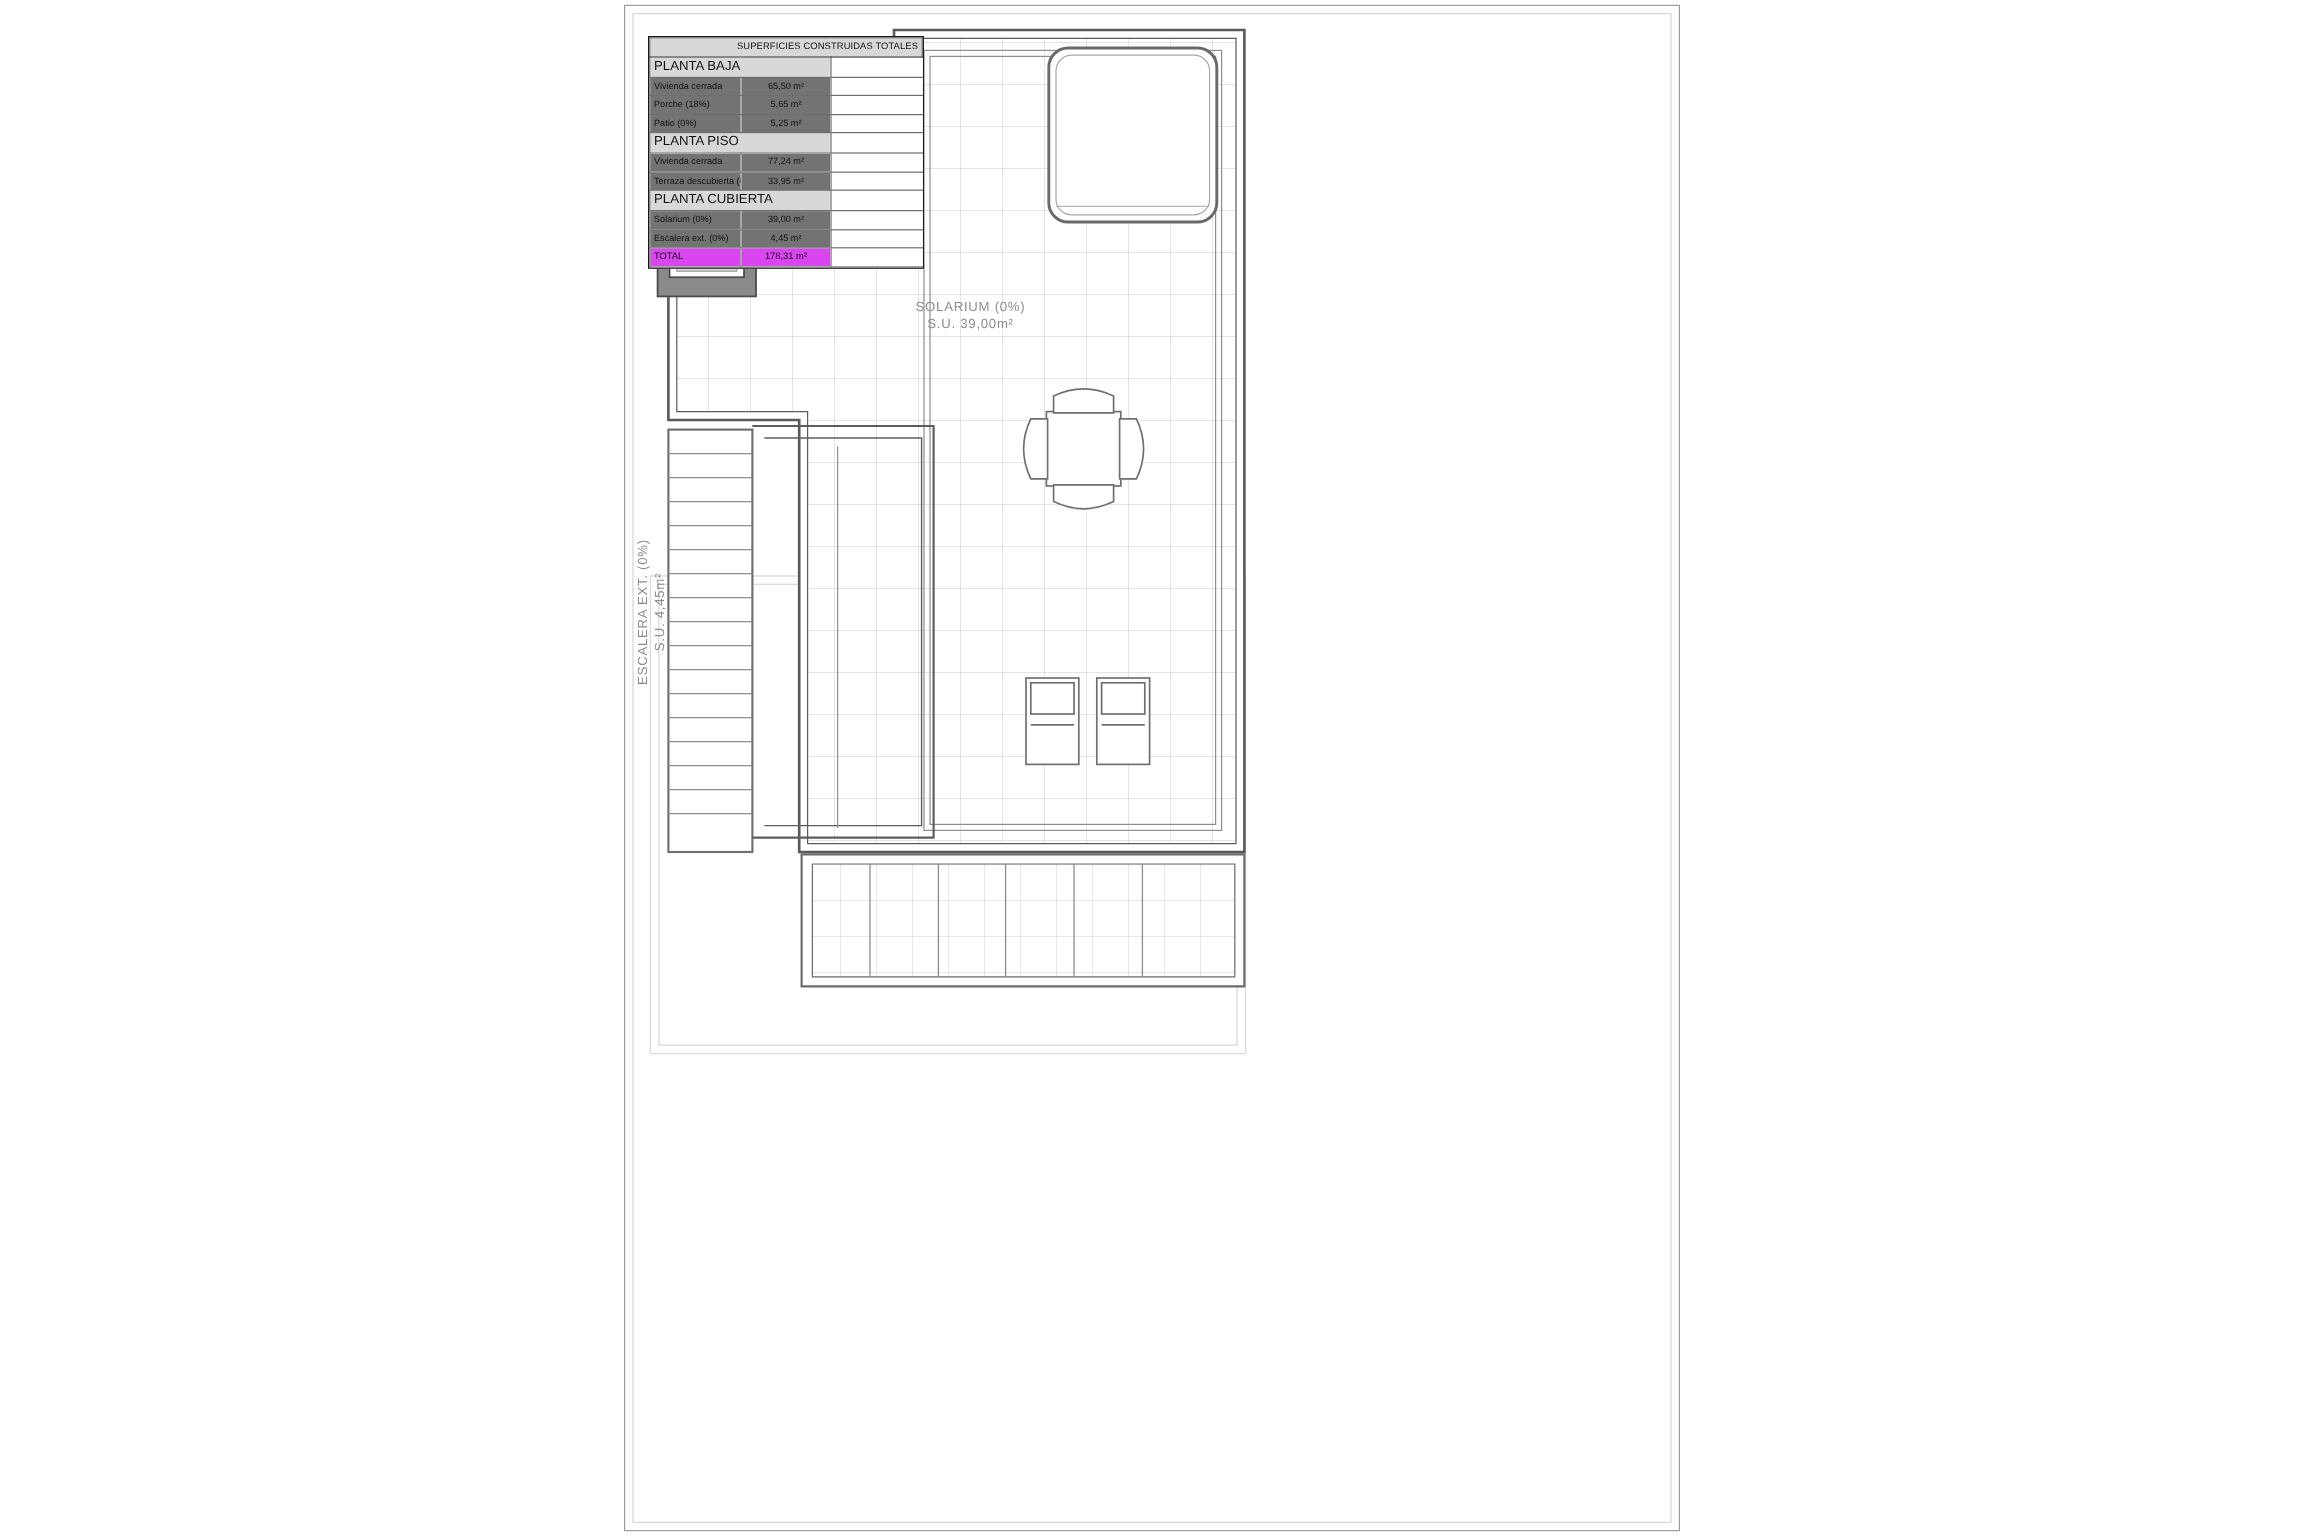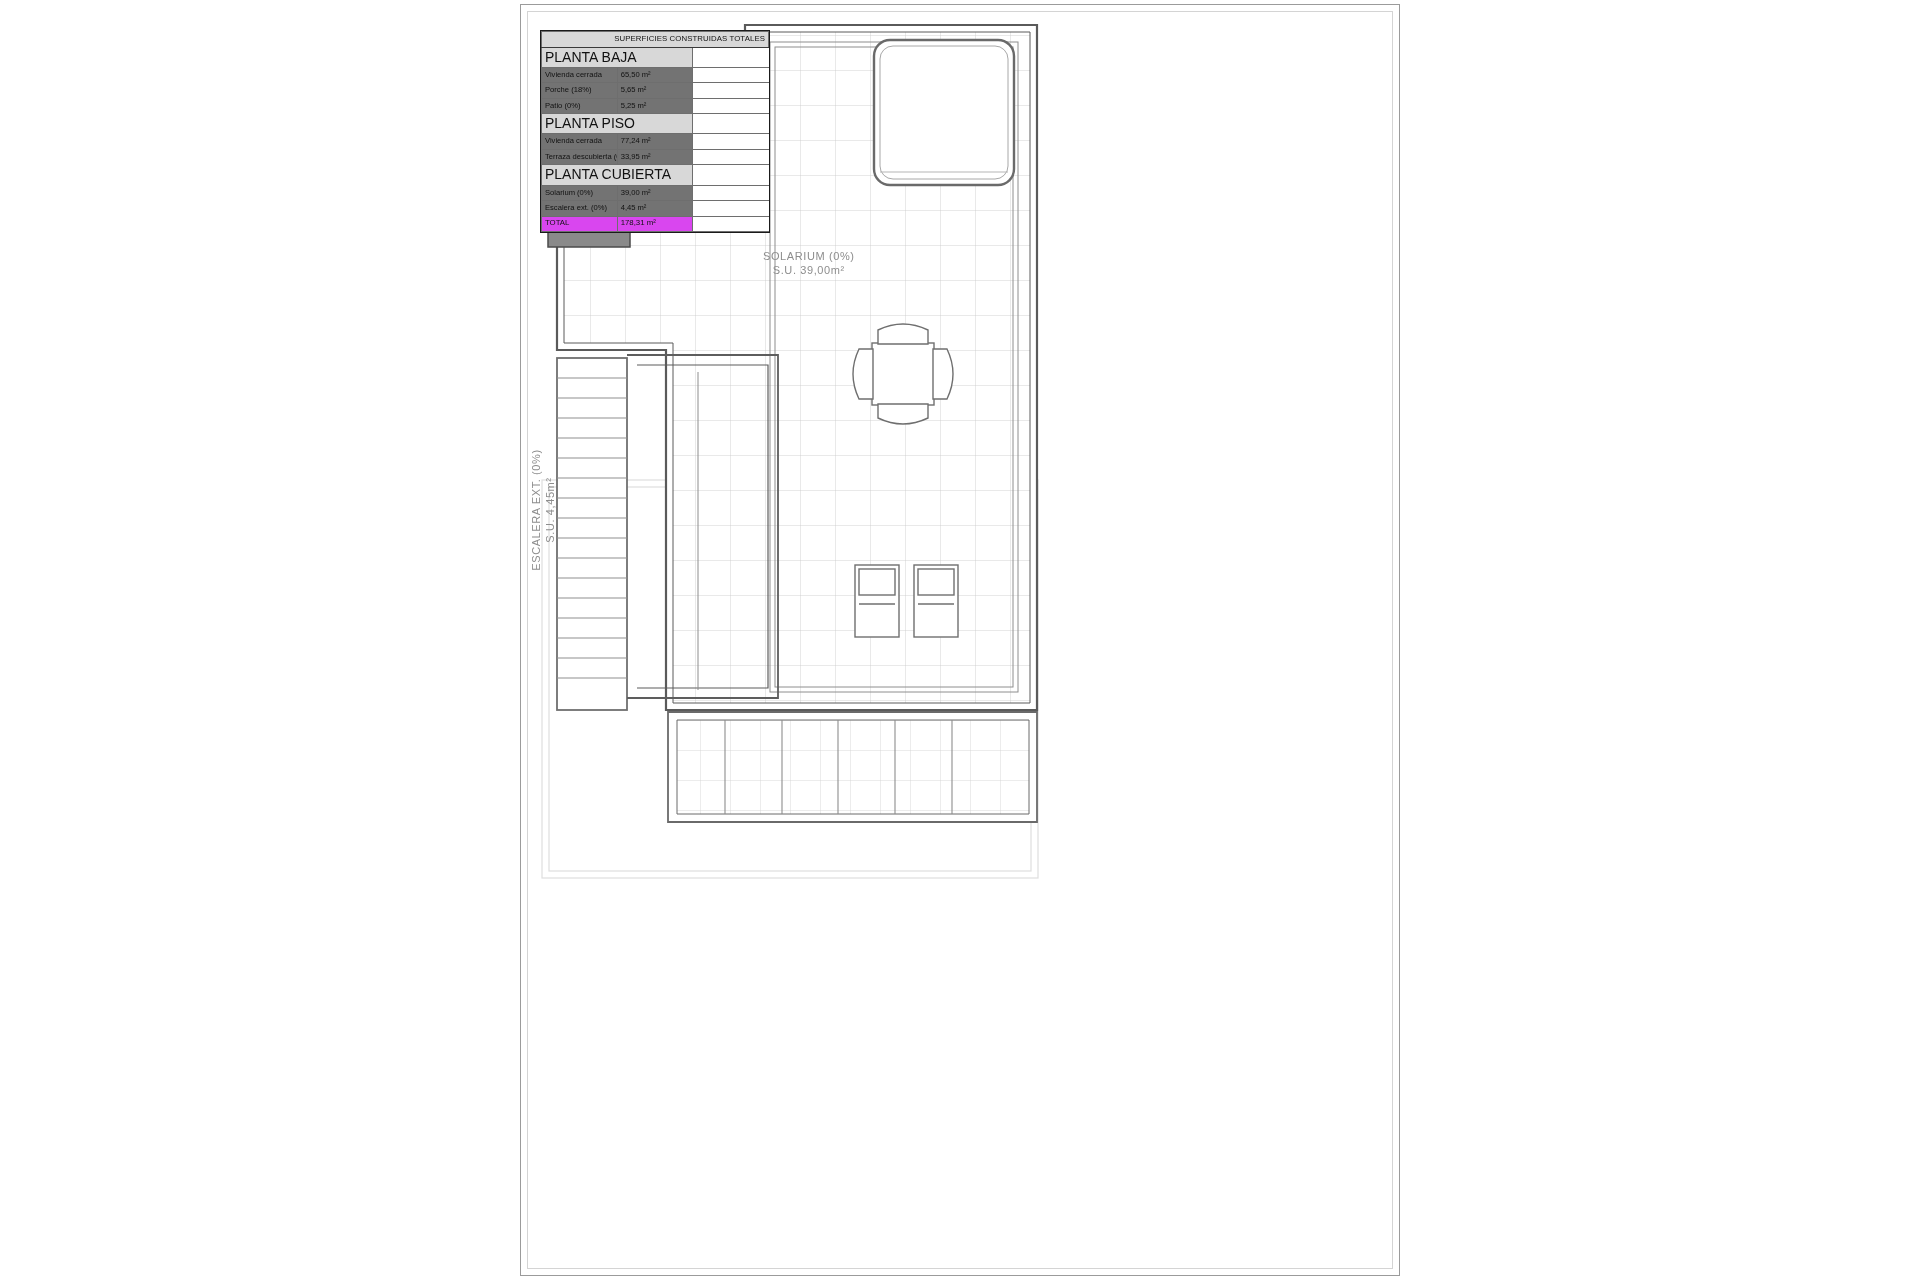--- a/index.html
+++ b/index.html
@@ -61,39 +61,39 @@
   .tbl td {
     border: 0.6px solid #6e6e6e;
     padding: 2px 3px 2.5px 3px;
     font-size: 7.6px;
     height: 10px;
     vertical-align: middle;
     white-space: nowrap;
     overflow: hidden;
   }
   .tbl td.val {
-    text-align: left;
+    text-align: center;
     width: 72px;
   }
   .tbl td.pad {
     width: 14px;
     border-left: 0.6px solid #6e6e6e;
     border-right: none;
     background: #ffffff;
   }
   tr.title td {
     text-align: right;
     font-size: 7.8px;
     background: #d8d8d8;
     letter-spacing: 0.1px;
     border-bottom: 0.8px solid #3a3a3a;
   }
   tr.section td {
     background: #d8d8d8;
-    font-size: 14px;
+    font-size: 11px;
   }
   tr.total td {
     background: #d946ef;
     font-size: 7.8px;
   }
   tr.row td { background: #737373; }
 
   
   .plan {
     position: absolute;

